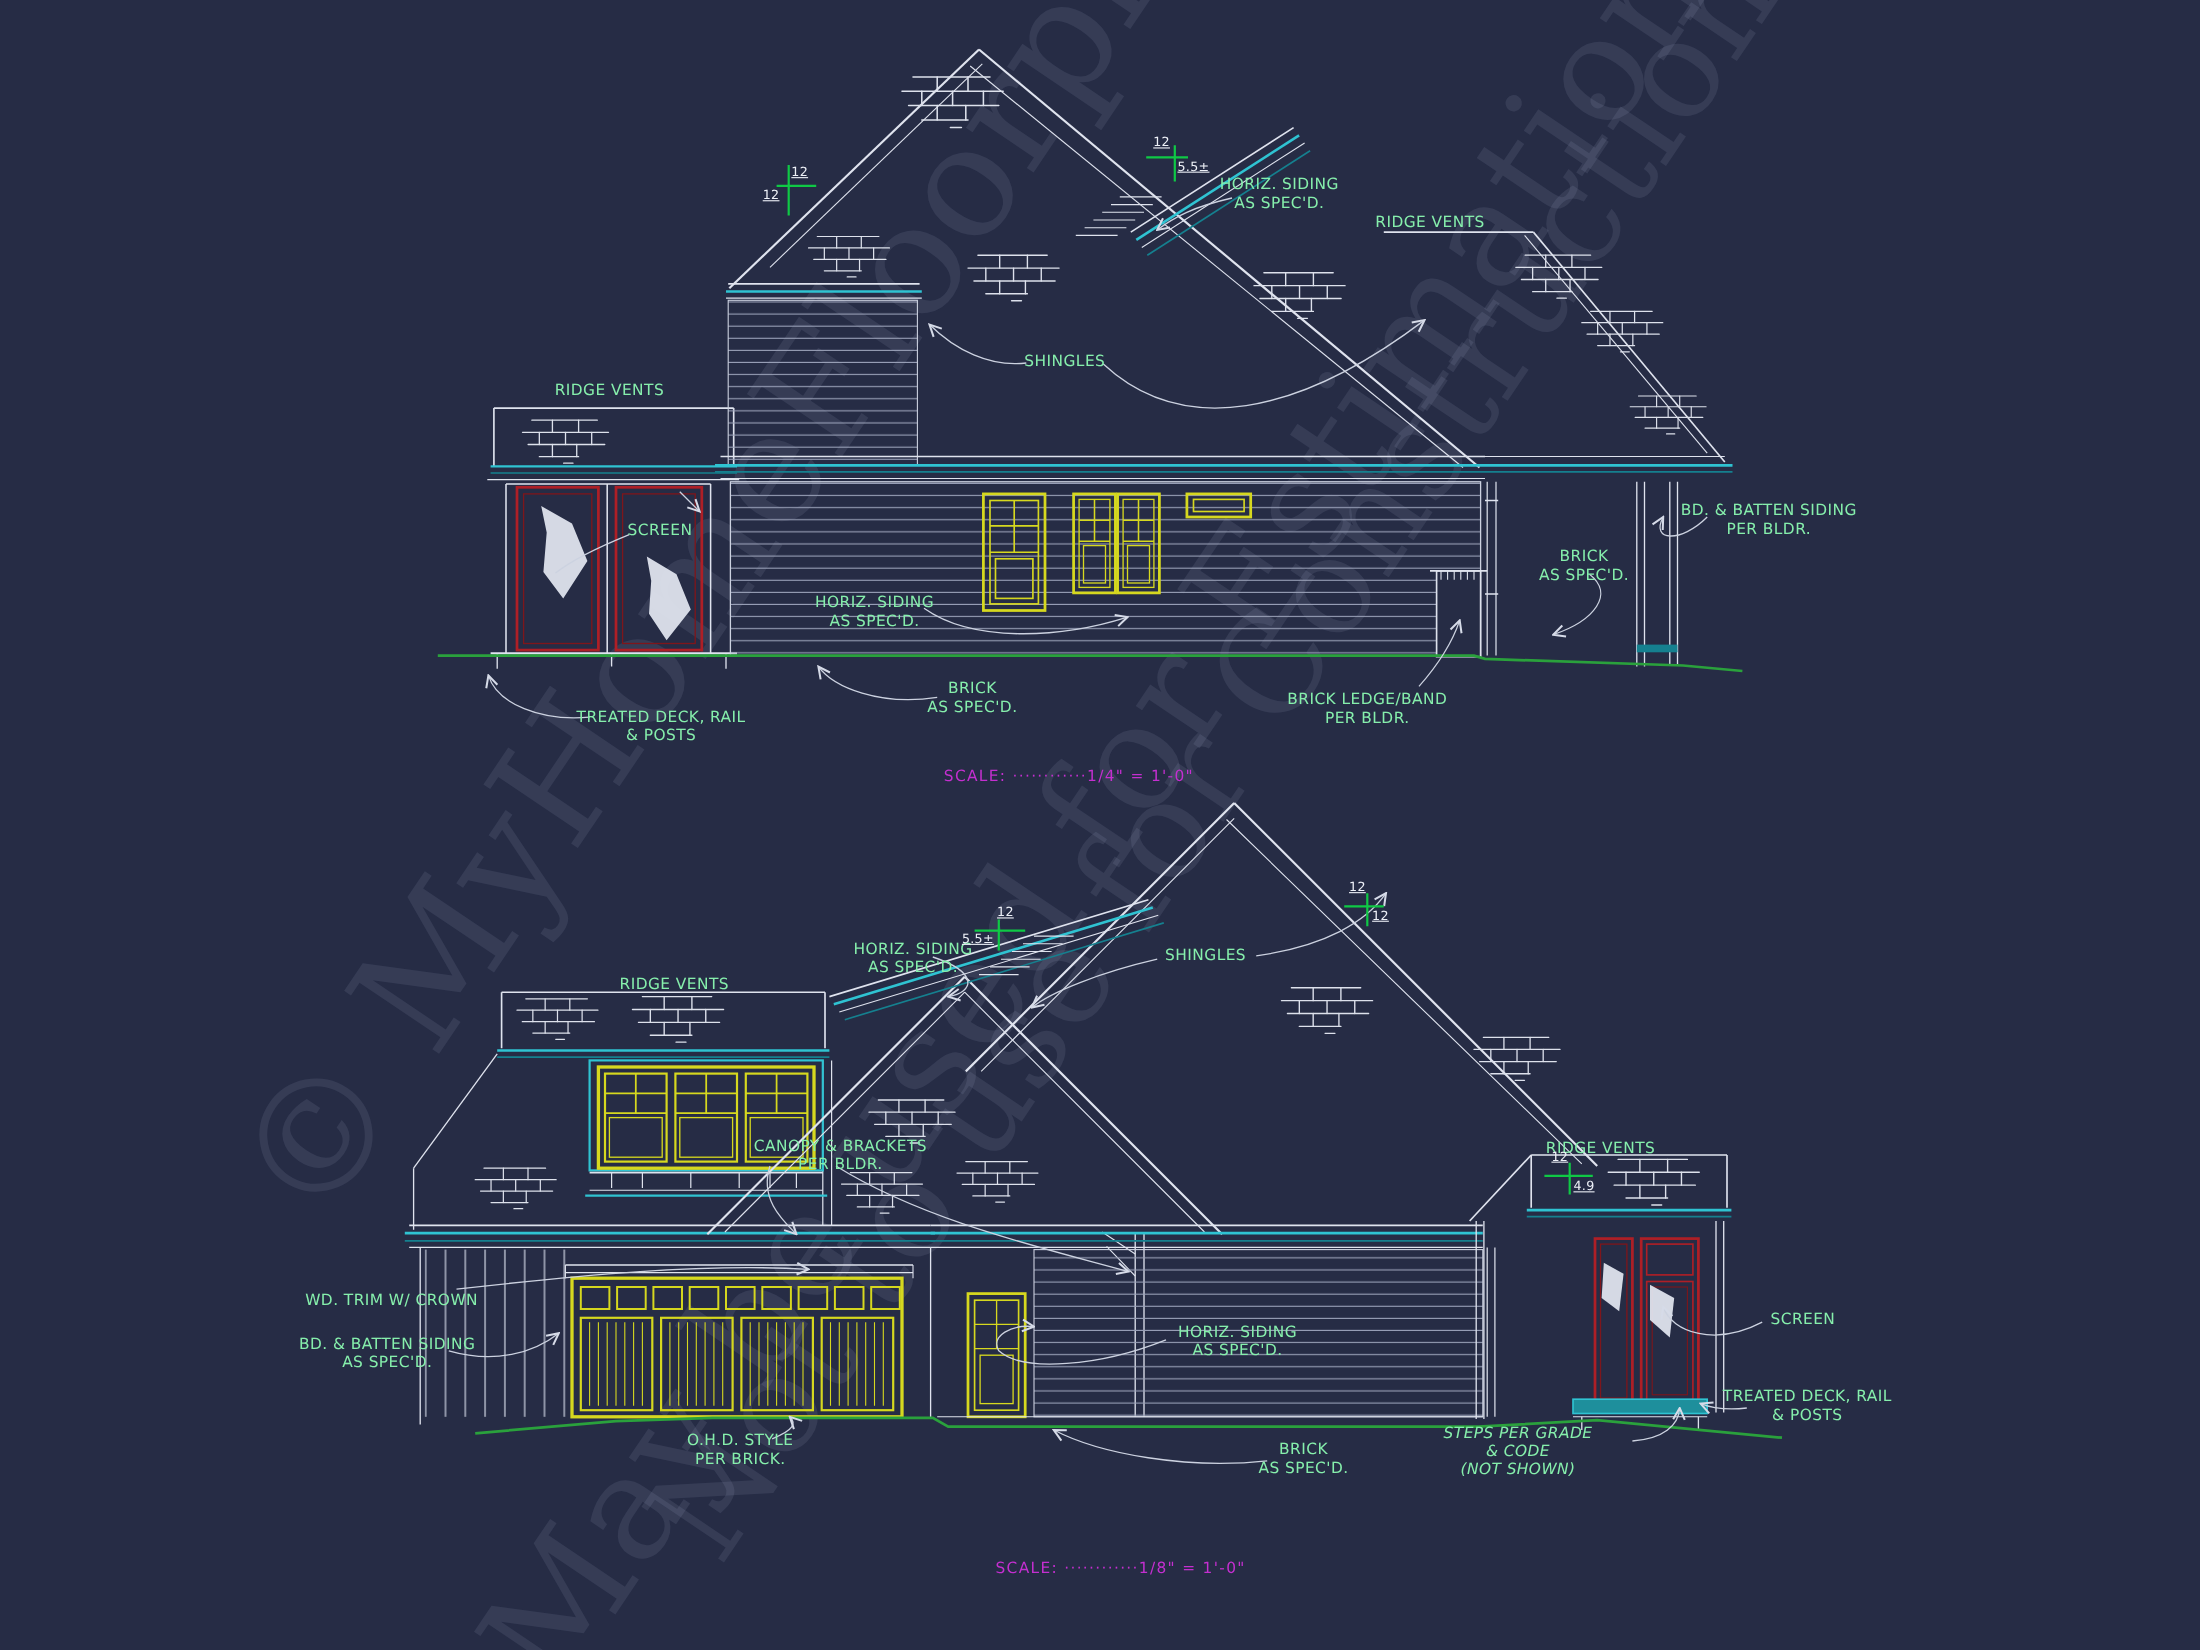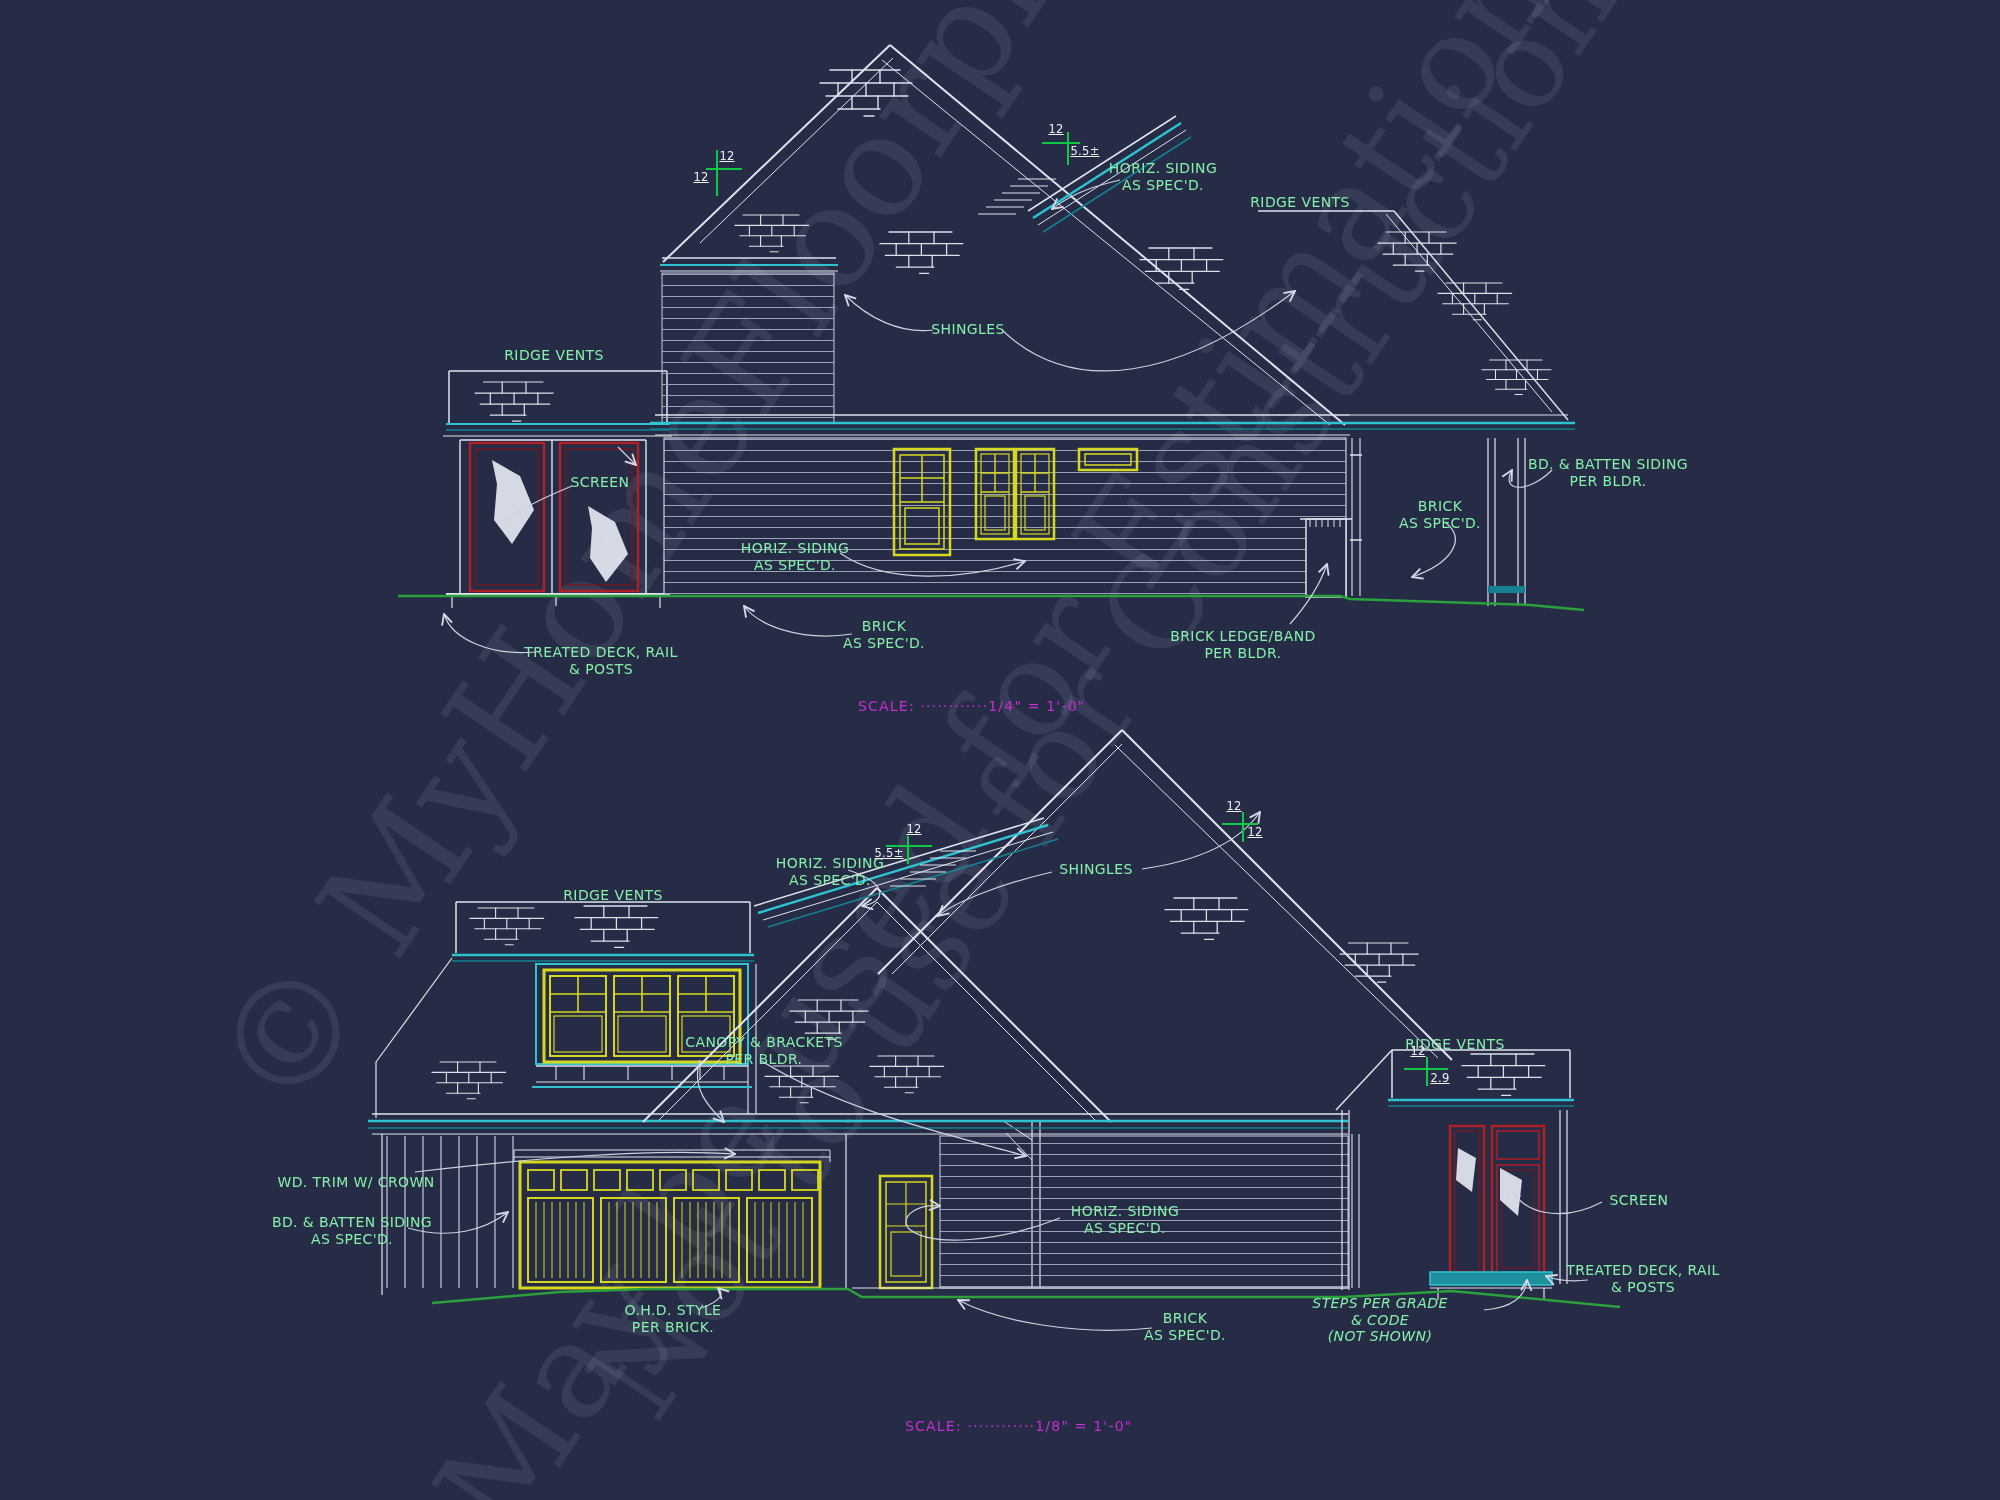--- a/index.html
+++ b/index.html
@@ -373,17 +373,17 @@
 (NOT SHOWN)</div>
   <div class="lbl" style="left:1639px;top:1192px;">SCREEN</div>
   <div class="lbl" style="left:1643px;top:1262px;">TREATED DECK, RAIL
 &amp; POSTS</div>
 
   <div class="num" style="left:914px;top:829px;">12</div>
   <div class="num" style="left:889px;top:853px;">5.5±</div>
   <div class="num" style="left:1234px;top:806px;">12</div>
   <div class="num" style="left:1255px;top:832px;">12</div>
   <div class="num" style="left:1418px;top:1051px;">12</div>
-  <div class="num" style="left:1440px;top:1078px;">2.9</div>
+  <div class="num" style="left:1440px;top:1078px;">4.9</div>
 
   <div class="dscale" style="left:905px;top:1418px;">SCALE: ············1/8" = 1'-0"</div>
 
 </div>
 
 </body></html>

